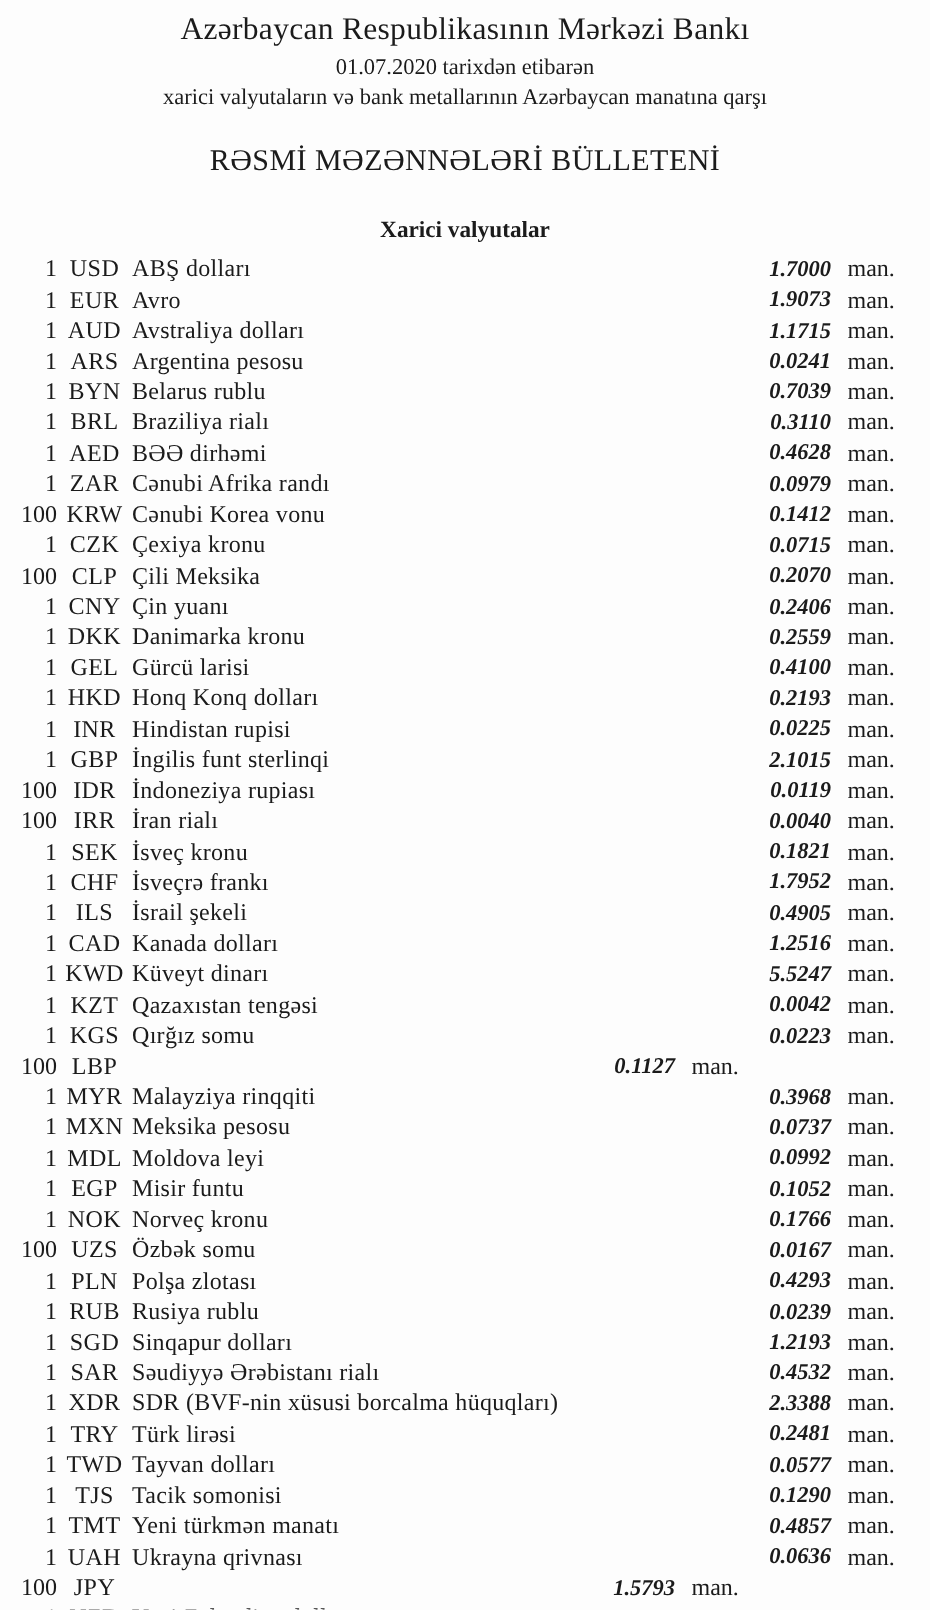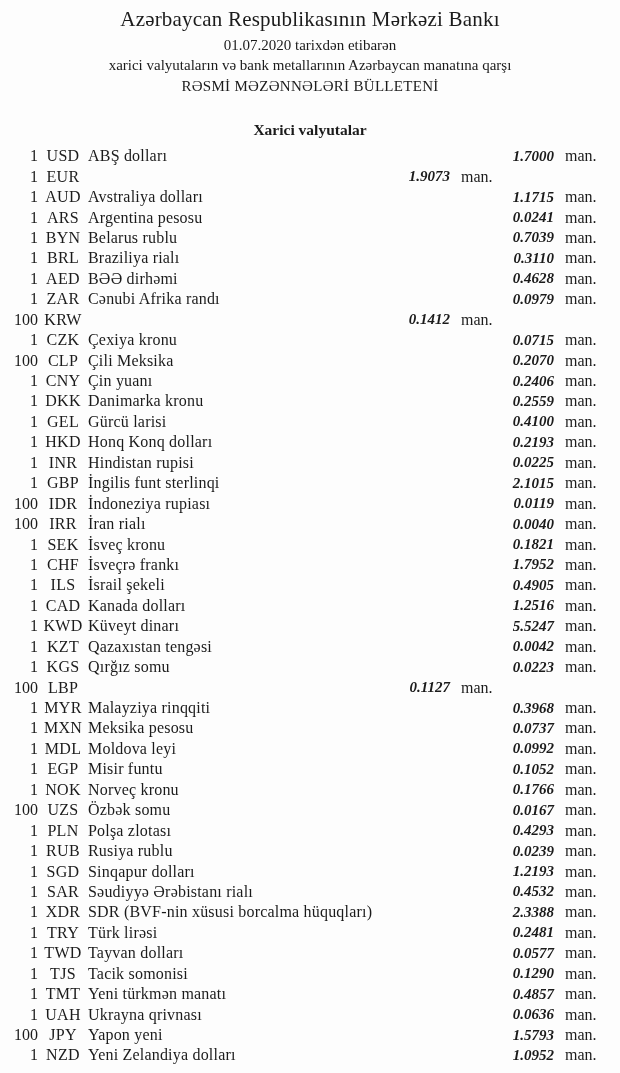--- a/index.html
+++ b/index.html
@@ -8,21 +8,21 @@
     height: 1073px;
     background: #fdfdfd;
     color: #1b1b1b;
     font-family: "Liberation Serif", serif;
     overflow: hidden;
   }
   .header { text-align: center; font-weight: normal; }
   .doc-title    { font-size: 21px; padding-top: 7px; letter-spacing: 0.2px; }
   .date-line    { font-size: 15px; margin-top: 5px; }
   .subject-line { font-size: 15px; margin-top: 3px; }
-  .bulletin-line{ font-size: 15px; margin-top: 4px; letter-spacing: 0.3px; }
+  .bulletin-line{ font-size: 20px; margin-top: 22px; letter-spacing: 0.3px; }
   .section-title{
     font-size: 15.5px; font-weight: bold; text-align: center;
     margin-top: 26px;
   }
   .rates-table { margin-top: 7px; }
   .row {
     display: grid;
     grid-template-columns: 38px 50px 1fr 104px 66px;
     height: 20.45px;
     align-items: center;
@@ -51,20 +51,21 @@
     <div class="row">
       <span class="qty">1</span>
       <span class="code">USD</span>
       <span class="name">ABŞ dolları</span>
       <span class="rate">1.7000</span>
       <span class="unit">man.</span>
     </div>
     <div class="row">
       <span class="qty">1</span>
       <span class="code">EUR</span>
+      <span class="name">Avro</span>
       <span class="rate">1.9073</span>
       <span class="unit">man.</span>
     </div>
     <div class="row">
       <span class="qty">1</span>
       <span class="code">AUD</span>
       <span class="name">Avstraliya dolları</span>
       <span class="rate">1.1715</span>
       <span class="unit">man.</span>
     </div>
@@ -99,20 +100,21 @@
     <div class="row">
       <span class="qty">1</span>
       <span class="code">ZAR</span>
       <span class="name">Cənubi Afrika randı</span>
       <span class="rate">0.0979</span>
       <span class="unit">man.</span>
     </div>
     <div class="row">
       <span class="qty">100</span>
       <span class="code">KRW</span>
+      <span class="name">Cənubi Korea vonu</span>
       <span class="rate">0.1412</span>
       <span class="unit">man.</span>
     </div>
     <div class="row">
       <span class="qty">1</span>
       <span class="code">CZK</span>
       <span class="name">Çexiya kronu</span>
       <span class="rate">0.0715</span>
       <span class="unit">man.</span>
     </div>
@@ -342,21 +344,20 @@
     <div class="row">
       <span class="qty">1</span>
       <span class="code">UAH</span>
       <span class="name">Ukrayna qrivnası</span>
       <span class="rate">0.0636</span>
       <span class="unit">man.</span>
     </div>
     <div class="row">
       <span class="qty">100</span>
       <span class="code">JPY</span>
-      <span class="name">Yapon yeni</span>
       <span class="rate">1.5793</span>
       <span class="unit">man.</span>
     </div>
     <div class="row">
       <span class="qty">1</span>
       <span class="code">NZD</span>
       <span class="name">Yeni Zelandiya dolları</span>
       <span class="rate">1.0952</span>
       <span class="unit">man.</span>
     </div>

